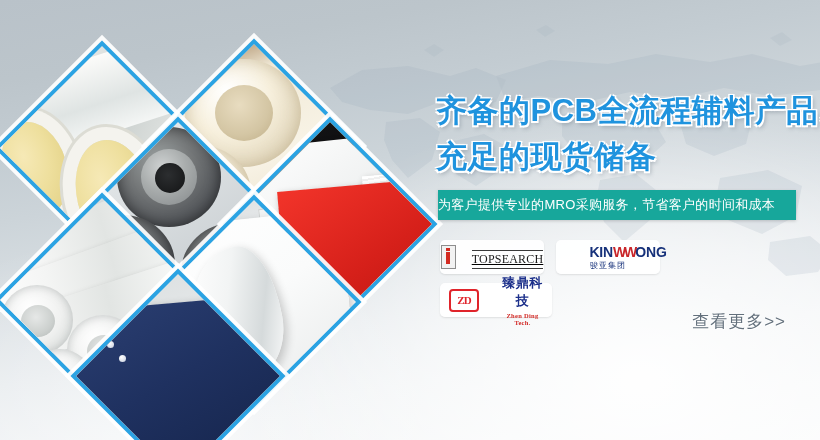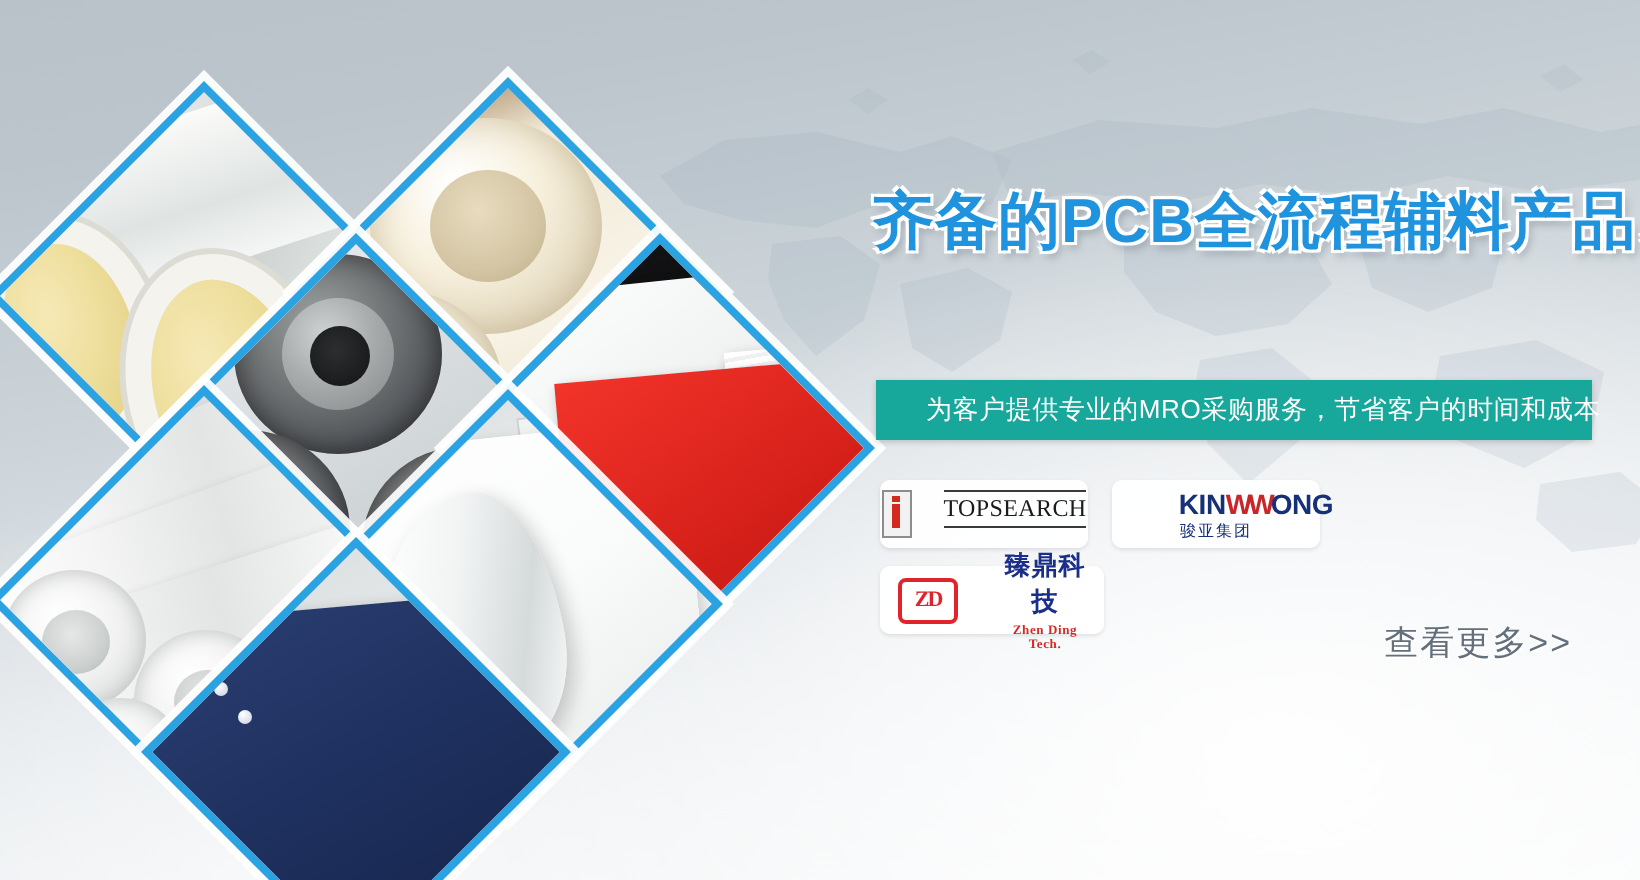--- a/index.html
+++ b/index.html
@@ -282,21 +282,21 @@
     width: 358px;
     height: 30px;
     background: #17a79b;
     display: flex;
     align-items: center;
     box-shadow: 0 1px 3px rgba(0,0,0,0.18);
   }
   .subbar span {
     color: #ffffff;
     font-size: 13px;
-    padding-left: 25px;
+    padding-left: 0;
     letter-spacing: 0.3px;
     white-space: nowrap;
   }
 
   .logos {
     position: absolute;
     left: 8px;
     top: 240px;
     width: 372px;
   }
@@ -315,21 +315,21 @@
     padding: 0 9px;
     box-shadow: 0 1px 2px rgba(0,0,0,0.10);
     box-sizing: border-box;
   }
   .lb1 { width: 104px; }
   .lb2 { width: 104px; }
   .lb3 { width: 104px; }
   .lb4 { width: 112px; }
 
   
-  .topsearch { display:flex; align-items:flex-start; gap:16px; }
+  .topsearch { display:flex; align-items:flex-end; gap:16px;text-decoration:underline; }
   .ts-mark {
     width:13px; height:22px; background:#f2f2f2;
     border:1px solid #8d8d8d; position:relative; flex:none;
   }
   .ts-mark::before {
     content:""; position:absolute; left:4px; top:6px;
     width:4px; height:12px; background:#d32a20;
   }
   .ts-mark::after {
     content:""; position:absolute; left:4px; top:2px;
@@ -519,20 +519,21 @@
         </div>
       </div>
     </div>
 
   </div>
 
   <div class="content">
 
     <div class="headline">
       <span>齐备的PCB全流程辅料产品、</span>
+      <span class="l2">充足的现货储备</span>
     </div>
 
     <div class="subbar">
       <span>为客户提供专业的MRO采购服务，节省客户的时间和成本</span>
     </div>
 
     <div class="logos">
 
       <div class="logo-row">
 

